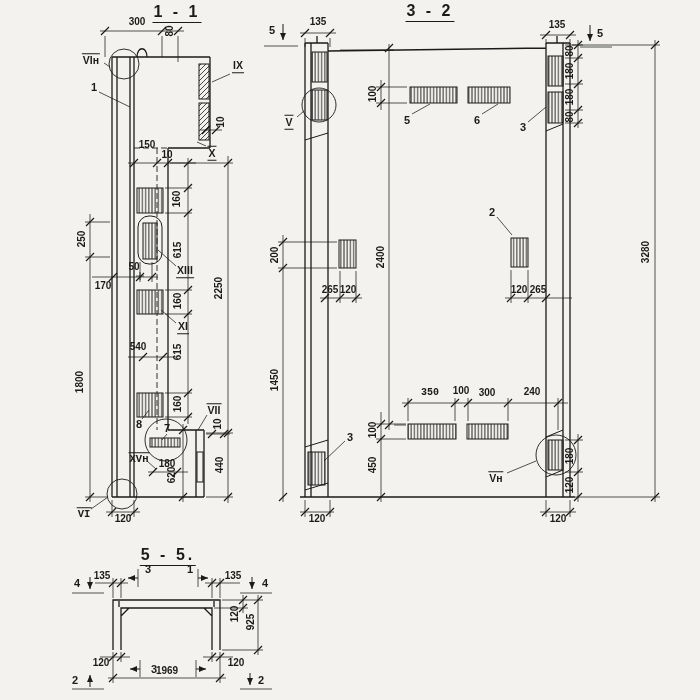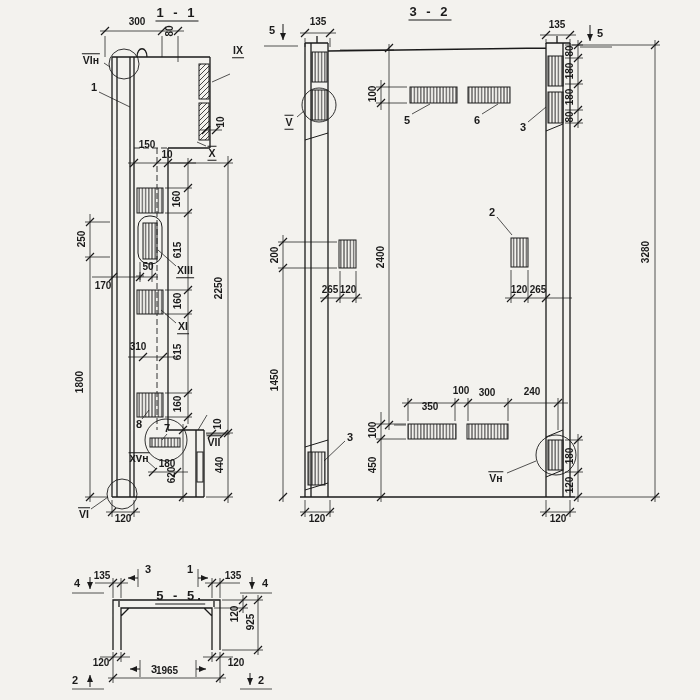--- a/index.html
+++ b/index.html
@@ -14,21 +14,21 @@
   .lbl{
     position:absolute;
     transform:translate(-50%,-50%);
     font:bold 10px "Liberation Sans", sans-serif;
     color:#1b1b1b;
     white-space:nowrap;
     line-height:1;
     padding:1px 1px;
   }
   .lbl.rot{transform:translate(-50%,-50%) rotate(-90deg);}
-  .lbl.title{font-size:13px;letter-spacing:3px;border-bottom:1.6px solid #1b1b1b;padding-bottom:2px;}
+  .lbl.title{font-size:16px;letter-spacing:3px;border-bottom:1.6px solid #1b1b1b;padding-bottom:2px;}
   .lbl.node{font-size:10.5px;}
   .lbl.num{font-size:11px;}
   .lbl.mark{font-size:11px;}
   .lbl.o{border-top:1.4px solid #1b1b1b;}
   .lbl.u{border-bottom:1.4px solid #1b1b1b;}
 </style>
 </head>
 <body>
 
 <div id="page">
@@ -202,45 +202,45 @@
         M109 682 L117 674 M216 682 L224 674"></path>
     </g>
   </svg>
 
   <div id="labels">
       <span class="lbl title" style="left: 177px; top: 13px;">1 - 1</span>
       <span class="lbl dim" style="left: 137px; top: 22px;">300</span>
       <span class="lbl dim rot" style="left: 170px; top: 31px;">80</span>
       <span class="lbl node o" style="left: 91px; top: 60px;">VIн</span>
       <span class="lbl num" style="left: 94px; top: 87px;">1</span>
-      <span class="lbl node u" style="left: 238px; top: 51px;">IX</span>
+      <span class="lbl node u" style="left: 238px; top: 66px;">IX</span>
       <span class="lbl dim rot" style="left: 221px; top: 122px;">10</span>
       <span class="lbl node o u" style="left: 212px; top: 153px;">X</span>
       <span class="lbl dim" style="left: 147px; top: 145px;">150</span>
       <span class="lbl dim" style="left: 167px; top: 155px;">10</span>
       <span class="lbl dim rot" style="left: 177px; top: 199px;">160</span>
       <span class="lbl dim rot" style="left: 178px; top: 250px;">615</span>
       <span class="lbl dim rot" style="left: 219px; top: 288px;">2250</span>
       <span class="lbl dim" style="left: 103px; top: 286px;">170</span>
-      <span class="lbl dim" style="left: 148px; top: 267px;">50</span>
+      <span class="lbl dim" style="left: 134px; top: 267px;">50</span>
       <span class="lbl node u" style="left: 185px; top: 271px;">XIII</span>
       <span class="lbl dim rot" style="left: 178px; top: 301px;">160</span>
       <span class="lbl node u" style="left: 183px; top: 327px;">XI</span>
-      <span class="lbl dim" style="left: 138px; top: 347px;">310</span>
+      <span class="lbl dim" style="left: 138px; top: 347px;">540</span>
       <span class="lbl dim rot" style="left: 178px; top: 352px;">615</span>
       <span class="lbl dim rot" style="left: 178px; top: 404px;">160</span>
       <span class="lbl num" style="left: 139px; top: 424px;">8</span>
       <span class="lbl num" style="left: 167px; top: 428px;">7</span>
-      <span class="lbl node o" style="left: 214px; top: 410px; margin-top: 32px;">VII</span>
+      <span class="lbl node o" style="left: 214px; top: 410px;">VII</span>
       <span class="lbl dim rot" style="left: 218px; top: 424px;">10</span>
       <span class="lbl dim rot" style="left: 220px; top: 465px;">440</span>
       <span class="lbl node o" style="left: 139px; top: 459px; font-family: Liberation Mono, monospace;">XVн</span>
       <span class="lbl dim" style="left: 167px; top: 464px;">180</span>
       <span class="lbl dim rot" style="left: 172px; top: 475px;">620</span>
-      <span class="lbl node o" style="left: 84px; top: 514px;">VI</span>
+      <span class="lbl node o" style="left: 84px; top: 514px; font-family: Liberation Mono, monospace;">VI</span>
       <span class="lbl dim" style="left: 123px; top: 519px;">120</span>
       <span class="lbl dim rot" style="left: 82px; top: 239px;">250</span>
       <span class="lbl dim rot" style="left: 80px; top: 382px;">1800</span>
       <span class="lbl title" style="left: 430px; top: 12px;">3 - 2</span>
       <span class="lbl mark" style="left: 272px; top: 30px;">5</span>
       <span class="lbl dim" style="left: 318px; top: 22px;">135</span>
       <span class="lbl dim" style="left: 557px; top: 25px;">135</span>
       <span class="lbl mark" style="left: 600px; top: 33px;">5</span>
       <span class="lbl dim rot" style="left: 570px; top: 51px;">80</span>
       <span class="lbl dim rot" style="left: 570px; top: 71px;">180</span>
@@ -253,41 +253,41 @@
       <span class="lbl num" style="left: 523px; top: 127px;">3</span>
       <span class="lbl num" style="left: 492px; top: 212px;">2</span>
       <span class="lbl dim rot" style="left: 275px; top: 255px;">200</span>
       <span class="lbl dim rot" style="left: 381px; top: 257px;">2400</span>
       <span class="lbl dim rot" style="left: 646px; top: 252px;">3280</span>
       <span class="lbl dim" style="left: 330px; top: 290px;">265</span>
       <span class="lbl dim" style="left: 348px; top: 290px;">120</span>
       <span class="lbl dim" style="left: 519px; top: 290px;">120</span>
       <span class="lbl dim" style="left: 538px; top: 290px;">265</span>
       <span class="lbl dim rot" style="left: 275px; top: 380px;">1450</span>
-      <span class="lbl dim" style="left: 430px; top: 407px;">350</span>
+      <span class="lbl dim" style="left: 430px; top: 393px; font-family: Liberation Mono, monospace;">350</span>
       <span class="lbl dim" style="left: 461px; top: 391px;">100</span>
       <span class="lbl dim" style="left: 487px; top: 393px;">300</span>
       <span class="lbl dim" style="left: 532px; top: 392px;">240</span>
       <span class="lbl dim rot" style="left: 373px; top: 430px;">100</span>
       <span class="lbl dim rot" style="left: 373px; top: 465px;">450</span>
       <span class="lbl num" style="left: 350px; top: 437px;">3</span>
       <span class="lbl node o" style="left: 496px; top: 478px;">Vн</span>
       <span class="lbl dim rot" style="left: 570px; top: 456px;">180</span>
       <span class="lbl dim rot" style="left: 570px; top: 485px;">120</span>
       <span class="lbl dim" style="left: 317px; top: 519px;">120</span>
       <span class="lbl dim" style="left: 558px; top: 519px;">120</span>
-      <span class="lbl title" style="left: 180px; top: 556px; margin-top: 40px;">5 - 5.</span>
+      <span class="lbl title" style="left: 168px; top: 556px;">5 - 5.</span>
       <span class="lbl mark" style="left: 77px; top: 583px;">4</span>
       <span class="lbl dim" style="left: 102px; top: 576px;">135</span>
       <span class="lbl num" style="left: 148px; top: 569px;">3</span>
       <span class="lbl num" style="left: 190px; top: 569px;">1</span>
       <span class="lbl dim" style="left: 233px; top: 576px;">135</span>
       <span class="lbl mark" style="left: 265px; top: 583px;">4</span>
       <span class="lbl dim rot" style="left: 235px; top: 614px;">120</span>
       <span class="lbl dim rot" style="left: 251px; top: 622px;">925</span>
       <span class="lbl dim" style="left: 101px; top: 663px;">120</span>
       <span class="lbl num" style="left: 154px; top: 669px;">3</span>
       <span class="lbl dim" style="left: 236px; top: 663px;">120</span>
-      <span class="lbl dim" style="left: 167px; top: 671px;">1965</span>
+      <span class="lbl dim" style="left: 167px; top: 671px;">1969</span>
       <span class="lbl mark" style="left: 75px; top: 680px;">2</span>
       <span class="lbl mark" style="left: 261px; top: 680px;">2</span>
     </div>
 </div>
 
 </body></html>

